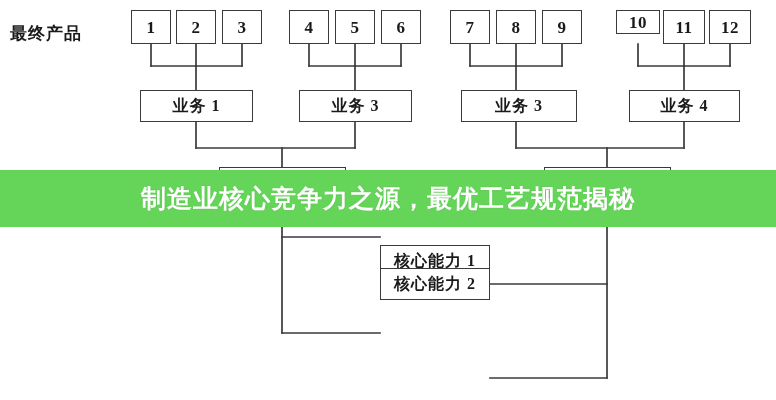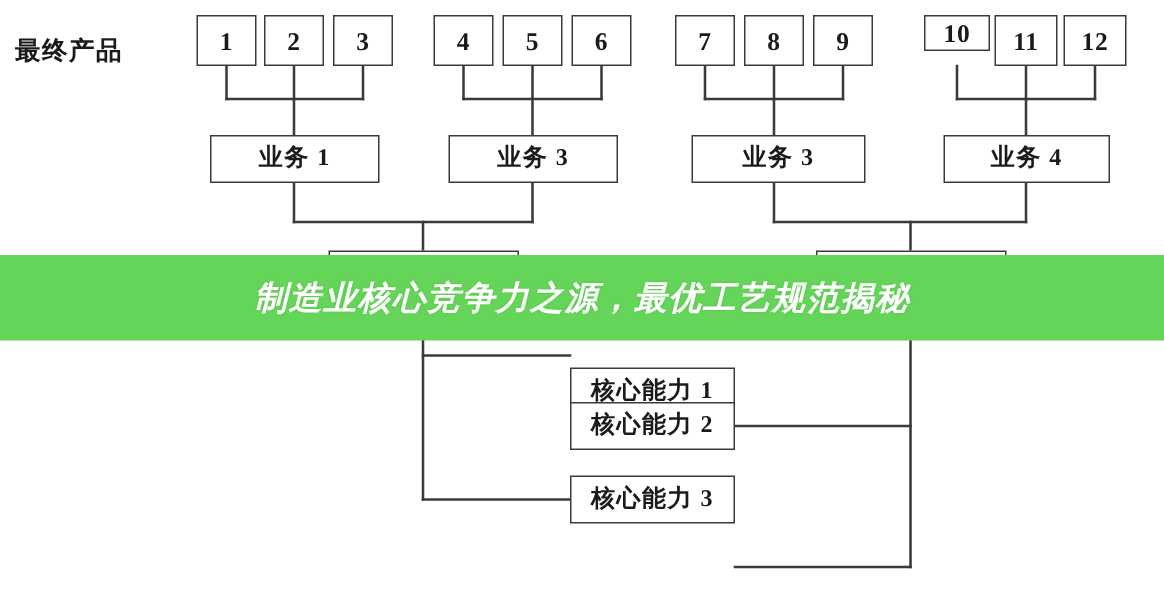--- a/index.html
+++ b/index.html
@@ -78,27 +78,26 @@
     width: 776px;
     height: 57px;
     background: #64d558;
     display: flex;
     align-items: center;
     justify-content: center;
     z-index: 50;
   }
   #banner-text {
     font-family: "DejaVu Sans", "Liberation Sans", sans-serif;
-    font-size: 22px;
+    font-size: 25px;
     font-weight: 700;
     color: #ffffff;
     letter-spacing: 1px;
     white-space: nowrap;
     text-shadow: 0 0 2px rgba(0,0,0,0.08);
-    font-style: italic;
   }
 </style>
 </head>
 <body>
 
 <div id="stage">
 
   <div id="diagram-layer">
 
     <svg id="diagram-svg" viewBox="0 0 776 400" preserveAspectRatio="none">
@@ -167,21 +166,20 @@
     <div class="node biz-node" style="left:140px; top:90px; width:113px; height:32px;">业务 1</div>
     <div class="node biz-node" style="left:299px; top:90px; width:113px; height:32px;">业务 3</div>
     <div class="node biz-node" style="left:461px; top:90px; width:116px; height:32px;">业务 3</div>
     <div class="node biz-node" style="left:629px; top:90px; width:111px; height:32px;">业务 4</div>
 
     <div class="node core-node" style="left:219px; top:167px; width:127px; height:33px;">核心产品 1</div>
     <div class="node core-node" style="left:544px; top:167px; width:127px; height:33px;">核心产品 2</div>
 
     <div class="node cap-node" style="left:380px; top:221px; width:110px; height:32px;margin-top:24px;">核心能力 1</div>
     <div class="node cap-node" style="left:380px; top:268px; width:110px; height:32px;">核心能力 2</div>
-    <div class="node cap-node" style="left:380px; top:317px; width:110px; height:32px;">核心能力 3</div>
 
   </div>
 
   <div id="banner">
     <span id="banner-text">制造业核心竞争力之源，最优工艺规范揭秘</span>
   </div>
 
 </div>
 
 </body></html>

